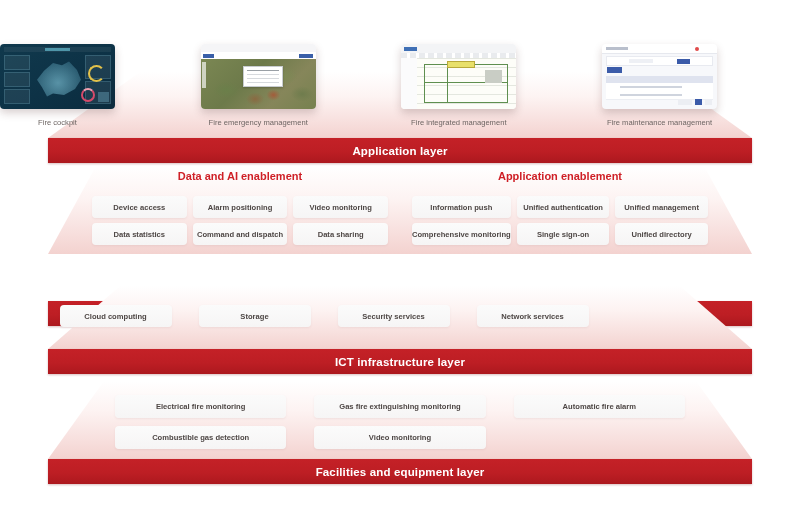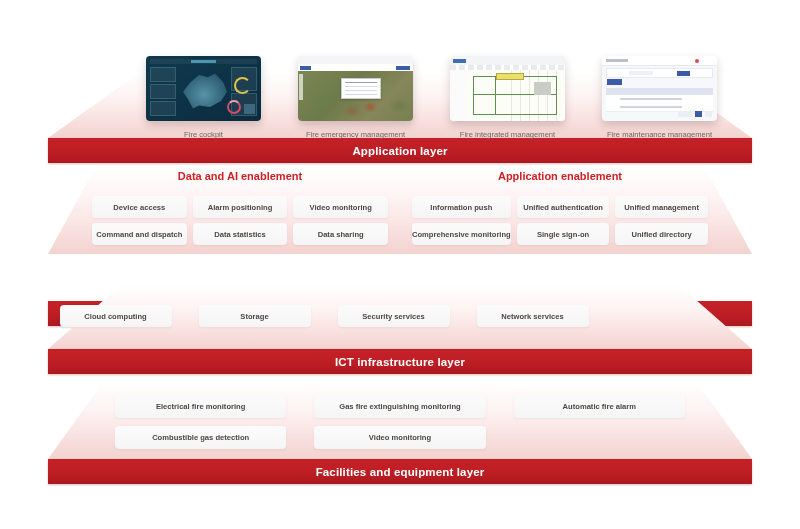--- a/index.html
+++ b/index.html
@@ -54,25 +54,25 @@
     color: #ffffff;
     font-size: 11.5px;
     font-weight: bold;
     letter-spacing: 0.15px;
     white-space: nowrap;
   }
 
   
   .apps {
     position: absolute;
-    top: 56px;
+    top: 44px;
     left: 0;
     width: 717px;
     display: flex;
-    justify-content: flex-end;
+    justify-content: space-between;
     gap: 37px;
     z-index: 6;
   }
   .app {
     width: 115px;
     display: flex;
     flex-direction: column;
     align-items: center;
   }
   .thumb {
@@ -414,22 +414,22 @@
 
     <div class="bp-content">
       <div class="bp-groups">
 
         <div class="bp-group">
           <div class="group-title">Data and AI enablement</div>
           <div class="pill-grid">
             <div class="pill">Device access</div>
             <div class="pill">Alarm positioning</div>
             <div class="pill">Video monitoring</div>
+            <div class="pill">Data statistics</div>
             <div class="pill">Command and dispatch</div>
-            <div class="pill">Data statistics</div>
             <div class="pill">Data sharing</div>
           </div>
         </div>
 
         <div class="bp-group">
           <div class="group-title">Application enablement</div>
           <div class="pill-grid">
             <div class="pill">Information push</div>
             <div class="pill">Unified authentication</div>
             <div class="pill">Unified management</div>

